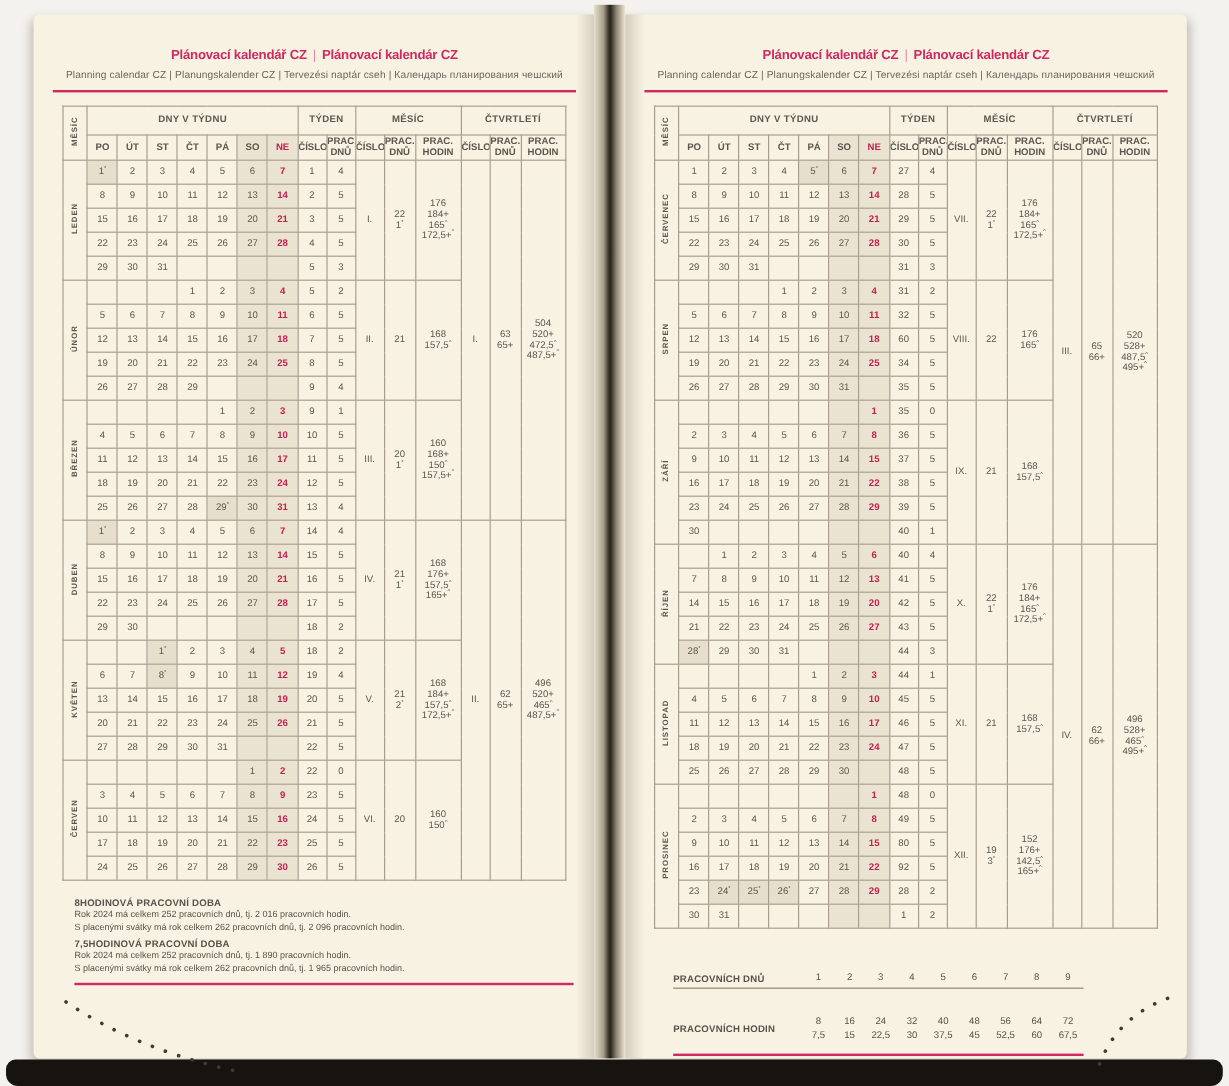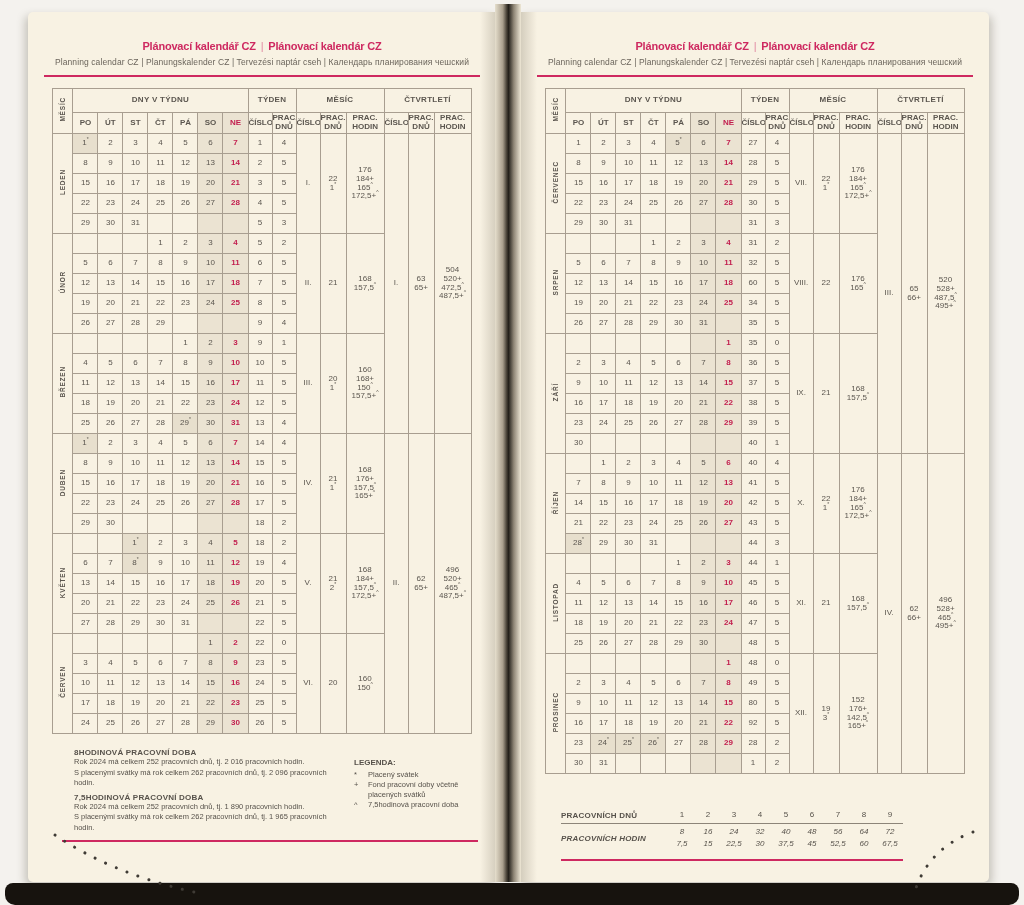--- a/index.html
+++ b/index.html
@@ -42,37 +42,37 @@
   .c-sat{background:#ebe3d2;}
   .c-sun{background:#ebe3d2;color:#c21e4e !important;font-weight:bold;}
   th.c-sun{color:#c21e4e;}
   td.c-hol{background:#e7dfcd;}
   td.c-mdays,td.c-qdays{line-height:1.9;}
   td.c-mhours,td.c-qhours{font-size:7.5px;line-height:2.1;margin-left:21px;}
   td.c-roman,td.c-qroman{font-size:8px;}
   table.cal sup{font-size:5px;vertical-align:super;line-height:0;}
 
   .page-footer{display:flex;margin:10px 18px 0 34px;}
-  .fn-block{flex:1;padding-right:10px;margin-left:12px;}
+  .fn-block{flex:1;padding-right:10px;}
   .fn-heading{font-size:8px;font-weight:bold;letter-spacing:0.2px;margin-top:4px;}
   .fn-line{font-size:7.5px;line-height:1.4;}
   .legend{width:124px;padding-top:14px;}
   .legend-title{font-size:8px;font-weight:bold;margin-bottom:3px;}
   .legend-row{display:flex;font-size:7.5px;line-height:1.35;}
   .legend-sym{width:14px;flex:none;}
   .legend-text{flex:1;}
   .footer-rule{height:2px;background:#ce2960;margin:7px 18px 0 34px;}
 
   .sum{margin:16px 86px 0 40px;}
   .sum-row{display:flex;align-items:center;margin-top:35px;}
   .sum-label{width:108px;flex:none;font-size:8px;font-weight:bold;letter-spacing:0.2px;}
   .sum-cells{flex:1;display:flex;}
   .sum-cell{flex:1;text-align:center;font-size:8px;line-height:1.5;}
   .sum-days{border-bottom:1px solid #8d8579;padding-bottom:2px;}
-  .sum-hours{margin-top:2px;font-style:italic;}
+  .sum-hours{margin-top:21px;}
   .footer-rule-right{height:2px;background:#ce2960;margin:9px 86px 0 40px;}
 
   .dots{position:absolute;}
   .dots.dl{left:38px;top:822px;}
   .dots.dr{left:818px;top:818px;}
 </style>
 </head>
 <body>
 
 <div class="page left">
@@ -492,35 +492,20 @@
       </table>
     </div>
   <div class="page-footer">
     <div class="fn-block">
       <div class="fn-heading">8HODINOVÁ PRACOVNÍ DOBA</div>
       <div class="fn-line">Rok 2024 má celkem 252 pracovních dnů, tj. 2 016 pracovních hodin.</div>
       <div class="fn-line">S placenými svátky má rok celkem 262 pracovních dnů, tj. 2 096 pracovních hodin.</div>
       <div class="fn-heading">7,5HODINOVÁ PRACOVNÍ DOBA</div>
       <div class="fn-line">Rok 2024 má celkem 252 pracovních dnů, tj. 1 890 pracovních hodin.</div>
       <div class="fn-line">S placenými svátky má rok celkem 262 pracovních dnů, tj. 1 965 pracovních hodin.</div>
-    </div>
-    <div class="legend">
-      <div class="legend-title">LEGENDA:</div>
-      <div class="legend-row">
-        <div class="legend-sym">*</div>
-        <div class="legend-text">Placený svátek</div>
-      </div>
-      <div class="legend-row">
-        <div class="legend-sym">+</div>
-        <div class="legend-text">Fond pracovní doby včetně placených svátků</div>
-      </div>
-      <div class="legend-row">
-        <div class="legend-sym">^</div>
-        <div class="legend-text">7,5hodinová pracovní doba</div>
-      </div>
     </div>
   </div>
   <div class="footer-rule"></div>
 </div>
 
 <div class="page right">
   <div class="page-header">
     <div class="title"><span>Plánovací kalendář CZ</span><span class="sep">|</span><span>Plánovací kalendár CZ</span></div>
     <div class="subtitle">Planning calendar CZ | Planungskalender CZ | Tervezési naptár cseh | Календарь планирования чешский</div>
     <div class="rule"></div>

